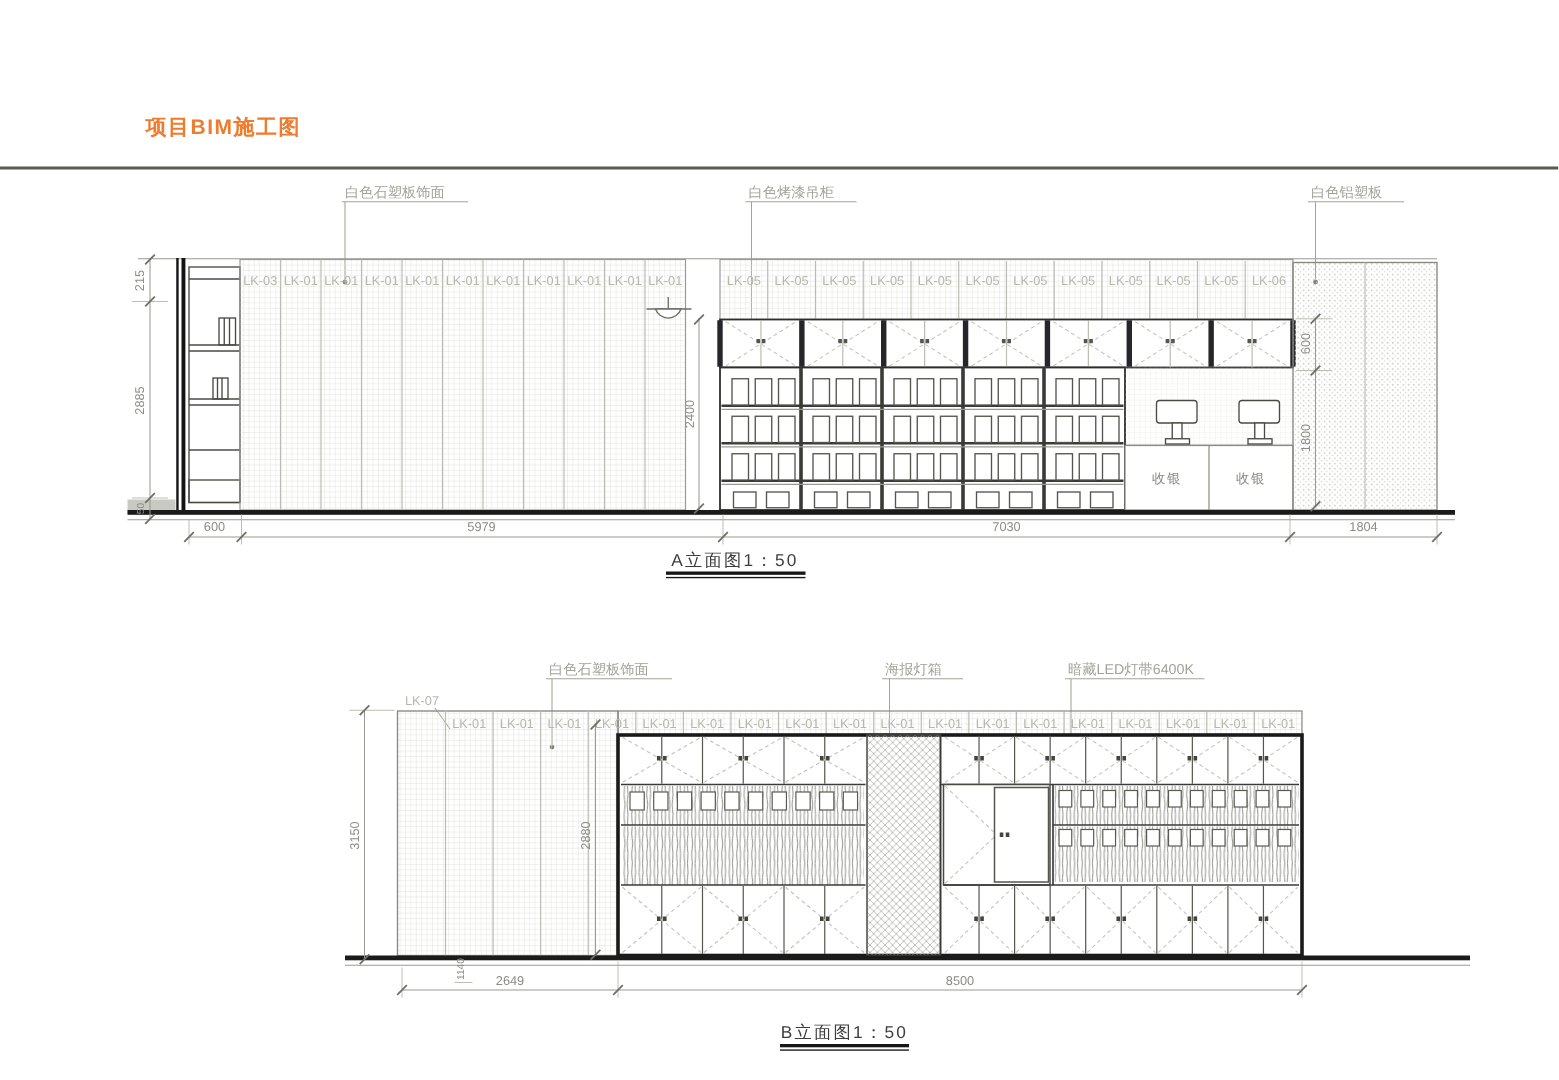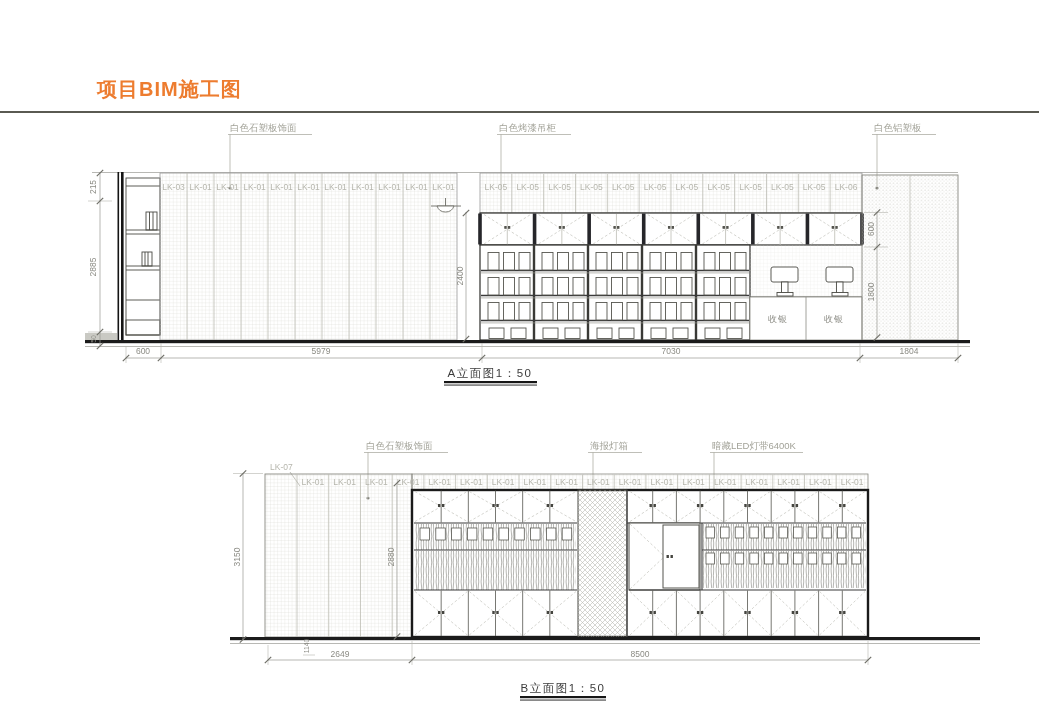--- a/index.html
+++ b/index.html
@@ -1,18 +1,18 @@
 <!DOCTYPE html>
 <html><head>
 <meta charset="utf-8">
 <style>
   html,body{margin:0;padding:0;background:#ffffff;width:1039px;height:720px;overflow:hidden;
             font-family:"Liberation Sans",sans-serif;}
   #stage{position:relative;width:1039px;height:720px;background:#fff;}
-  #title{position:absolute;left:97px;top:76px;font-size:20px;font-weight:bold;color:#ED7C2F;letter-spacing:1px;}
+  #title{position:absolute;left:97px;top:76px;font-size:14px;font-weight:bold;color:#ED7C2F;letter-spacing:1px;}
   #divider{position:absolute;left:0;top:111px;width:1039px;height:2px;background:#5a5a52;}
   svg text{font-family:"Liberation Sans",sans-serif;}
   .lk{font-size:8.5px;fill:#b6b6ad;}
   .ann{font-size:9.5px;fill:#a3a399;}
   .dim{font-size:8.5px;fill:#8c8c85;}
   .sm{font-size:6.8px;}
   .cap{font-size:11.5px;fill:#3c3c3c;letter-spacing:1.5px;}
   .cash{font-size:9px;fill:#8c8c85;letter-spacing:1px;}
   line.j{stroke:#bcbcb4;stroke-width:0.8;}
   line.thin{stroke:#9a9a93;stroke-width:0.7;}

